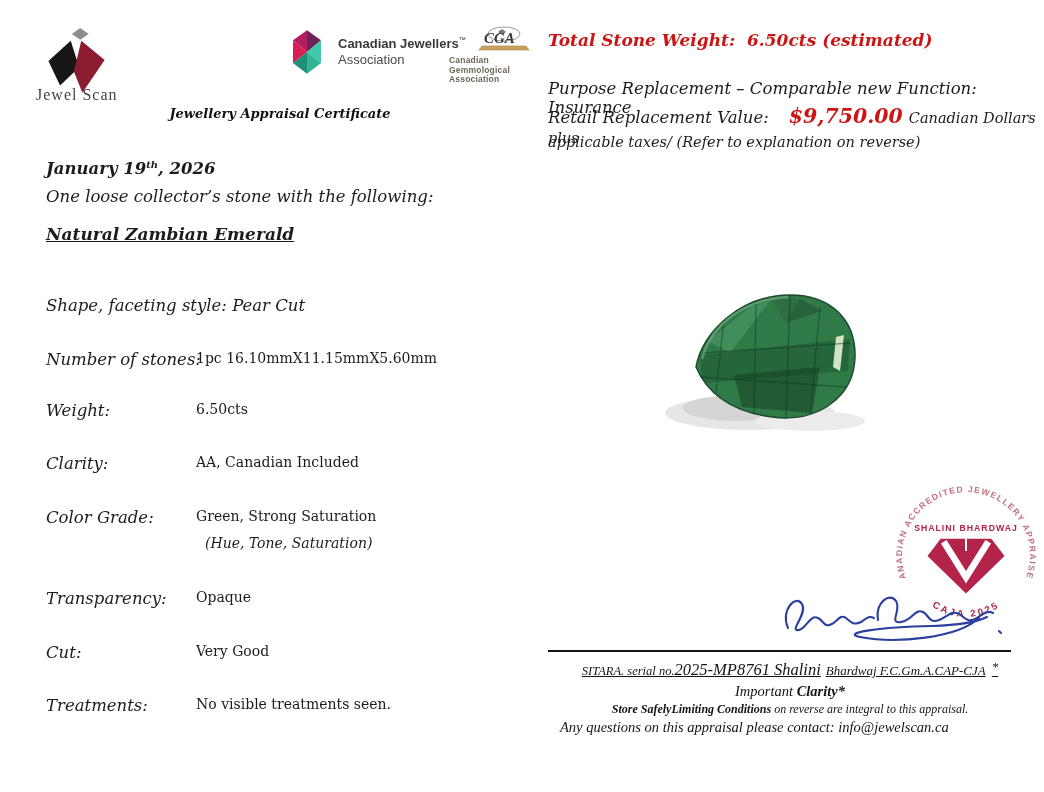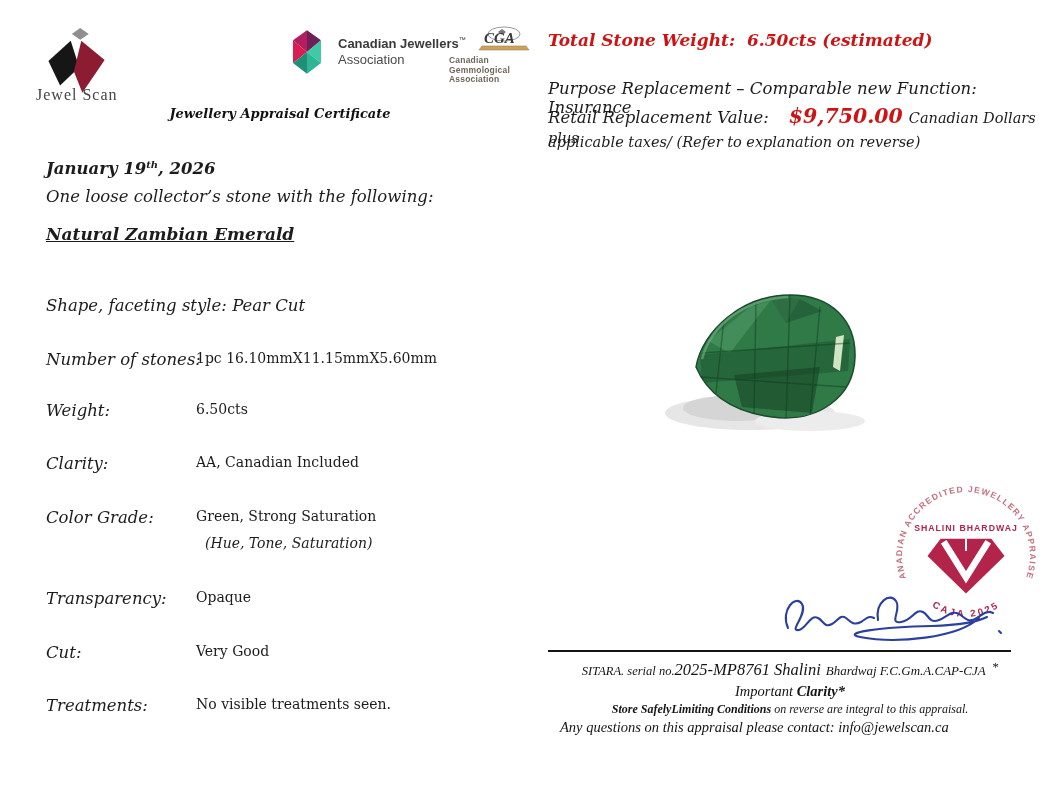--- a/index.html
+++ b/index.html
@@ -52,21 +52,21 @@
         letter-spacing:2.5px;fill:#b3234a;}
   .seal-name{font-family:"Liberation Sans",sans-serif;font-size:8.6px;font-weight:700;
         letter-spacing:1px;fill:#b3234a;}
 
   .signature{position:absolute;left:780px;top:586px;width:228px;height:60px;}
   .sig-line{position:absolute;left:548px;top:650px;width:463px;border-top:2px solid #161616;height:0;}
 
   
   .footer{position:absolute;left:544px;top:656px;width:492px;font-family:"Liberation Serif",serif;
         font-style:italic;color:#141414;}
-  .f-line1{text-align:center;font-size:13.5px;line-height:21px;white-space:nowrap;}
+  .f-line1{text-align:center;font-size:13.5px;line-height:21px;white-space:nowrap;text-decoration:underline;}
   .serial-small{font-size:12.5px;}
   .serial-big{font-size:16.5px;}
   .serial-rest{font-size:13px;margin-left:5px;}
   .serial-star{font-size:13px;margin-left:6px;vertical-align:4px;}
   .f-line2{text-align:center;font-size:14.5px;line-height:18px;}
   .f-bold{font-weight:700;}
   .f-line3{text-align:center;font-size:12px;line-height:18px;white-space:nowrap;}
   .f-line4{text-align:left;font-size:14.5px;line-height:19px;margin-left:16px;}
 </style>
 </head>

